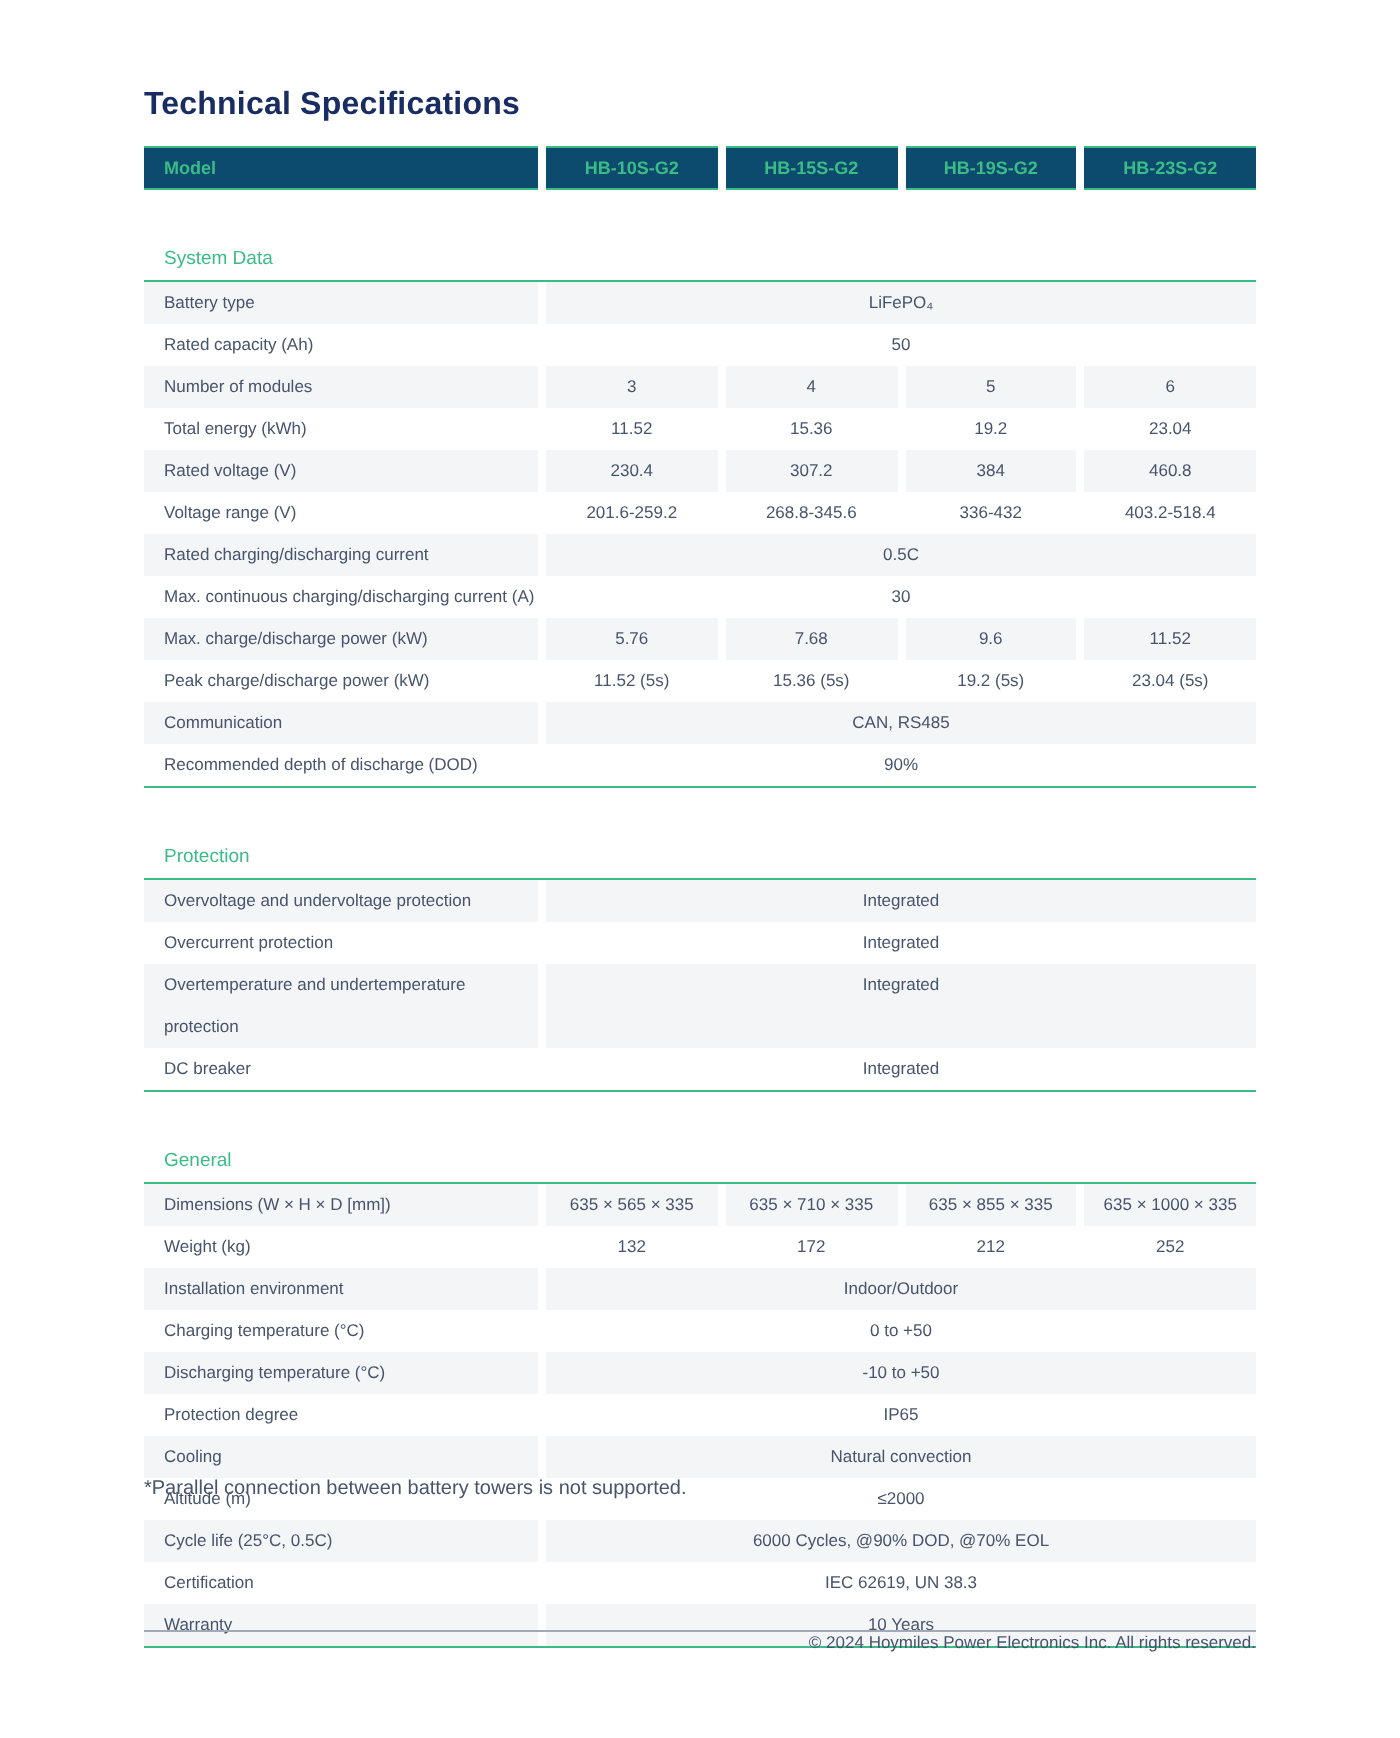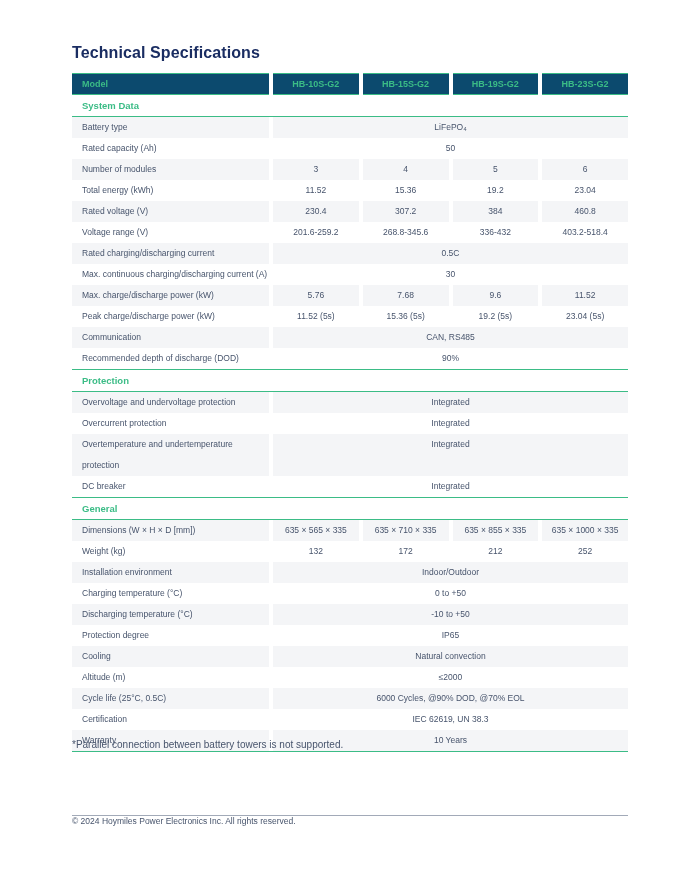--- a/index.html
+++ b/index.html
@@ -23,36 +23,36 @@
   .cell.val { flex:1 1 0; margin-left:4px; text-align:center; }
 
   .row.header .cell {
     background:#0c4a6e; line-height:20px; font-size:9px; font-weight:bold;
     color:#3bbc86;
     border-top:1.5px solid #3bbc86; border-bottom:1.5px solid #3bbc86;
   }
   .row.stripe .cell { background:#f4f5f7; }
 
   .section-title {
-    font-size:9.5px; font-weight:bold; color:#3bbc86;
-    line-height:21px; padding-left:10px; background:#ffffff;
+    font-size:9.5px; font-weight:normal; color:#3bbc86;
+    line-height:21px; padding-left:10px; background:#ffffff;margin-top:24px;
   }
   .green-line { border-top:1.5px solid #3bbc86; height:0; }
 
   .footnote {
     position:absolute; left:72px; top:739px;
     font-size:10px; color:#47546c;
   }
   .footer-line {
     position:absolute; left:72px; top:815px; width:556px;
     border-top:1px solid #a2aab8; height:0;
   }
   .copyright {
     position:absolute; left:72px; top:816px; width:556px;
-    text-align:left; font-size:8.5px; color:#47546c;
+    text-align:right; font-size:8.5px; color:#47546c;
   }
 </style>
 </head>
 <body>
 
 <h1 class="page-title">Technical Specifications</h1>
 
 <div class="spec-table">
     <div class="row header">
       <div class="cell label">Model</div>

